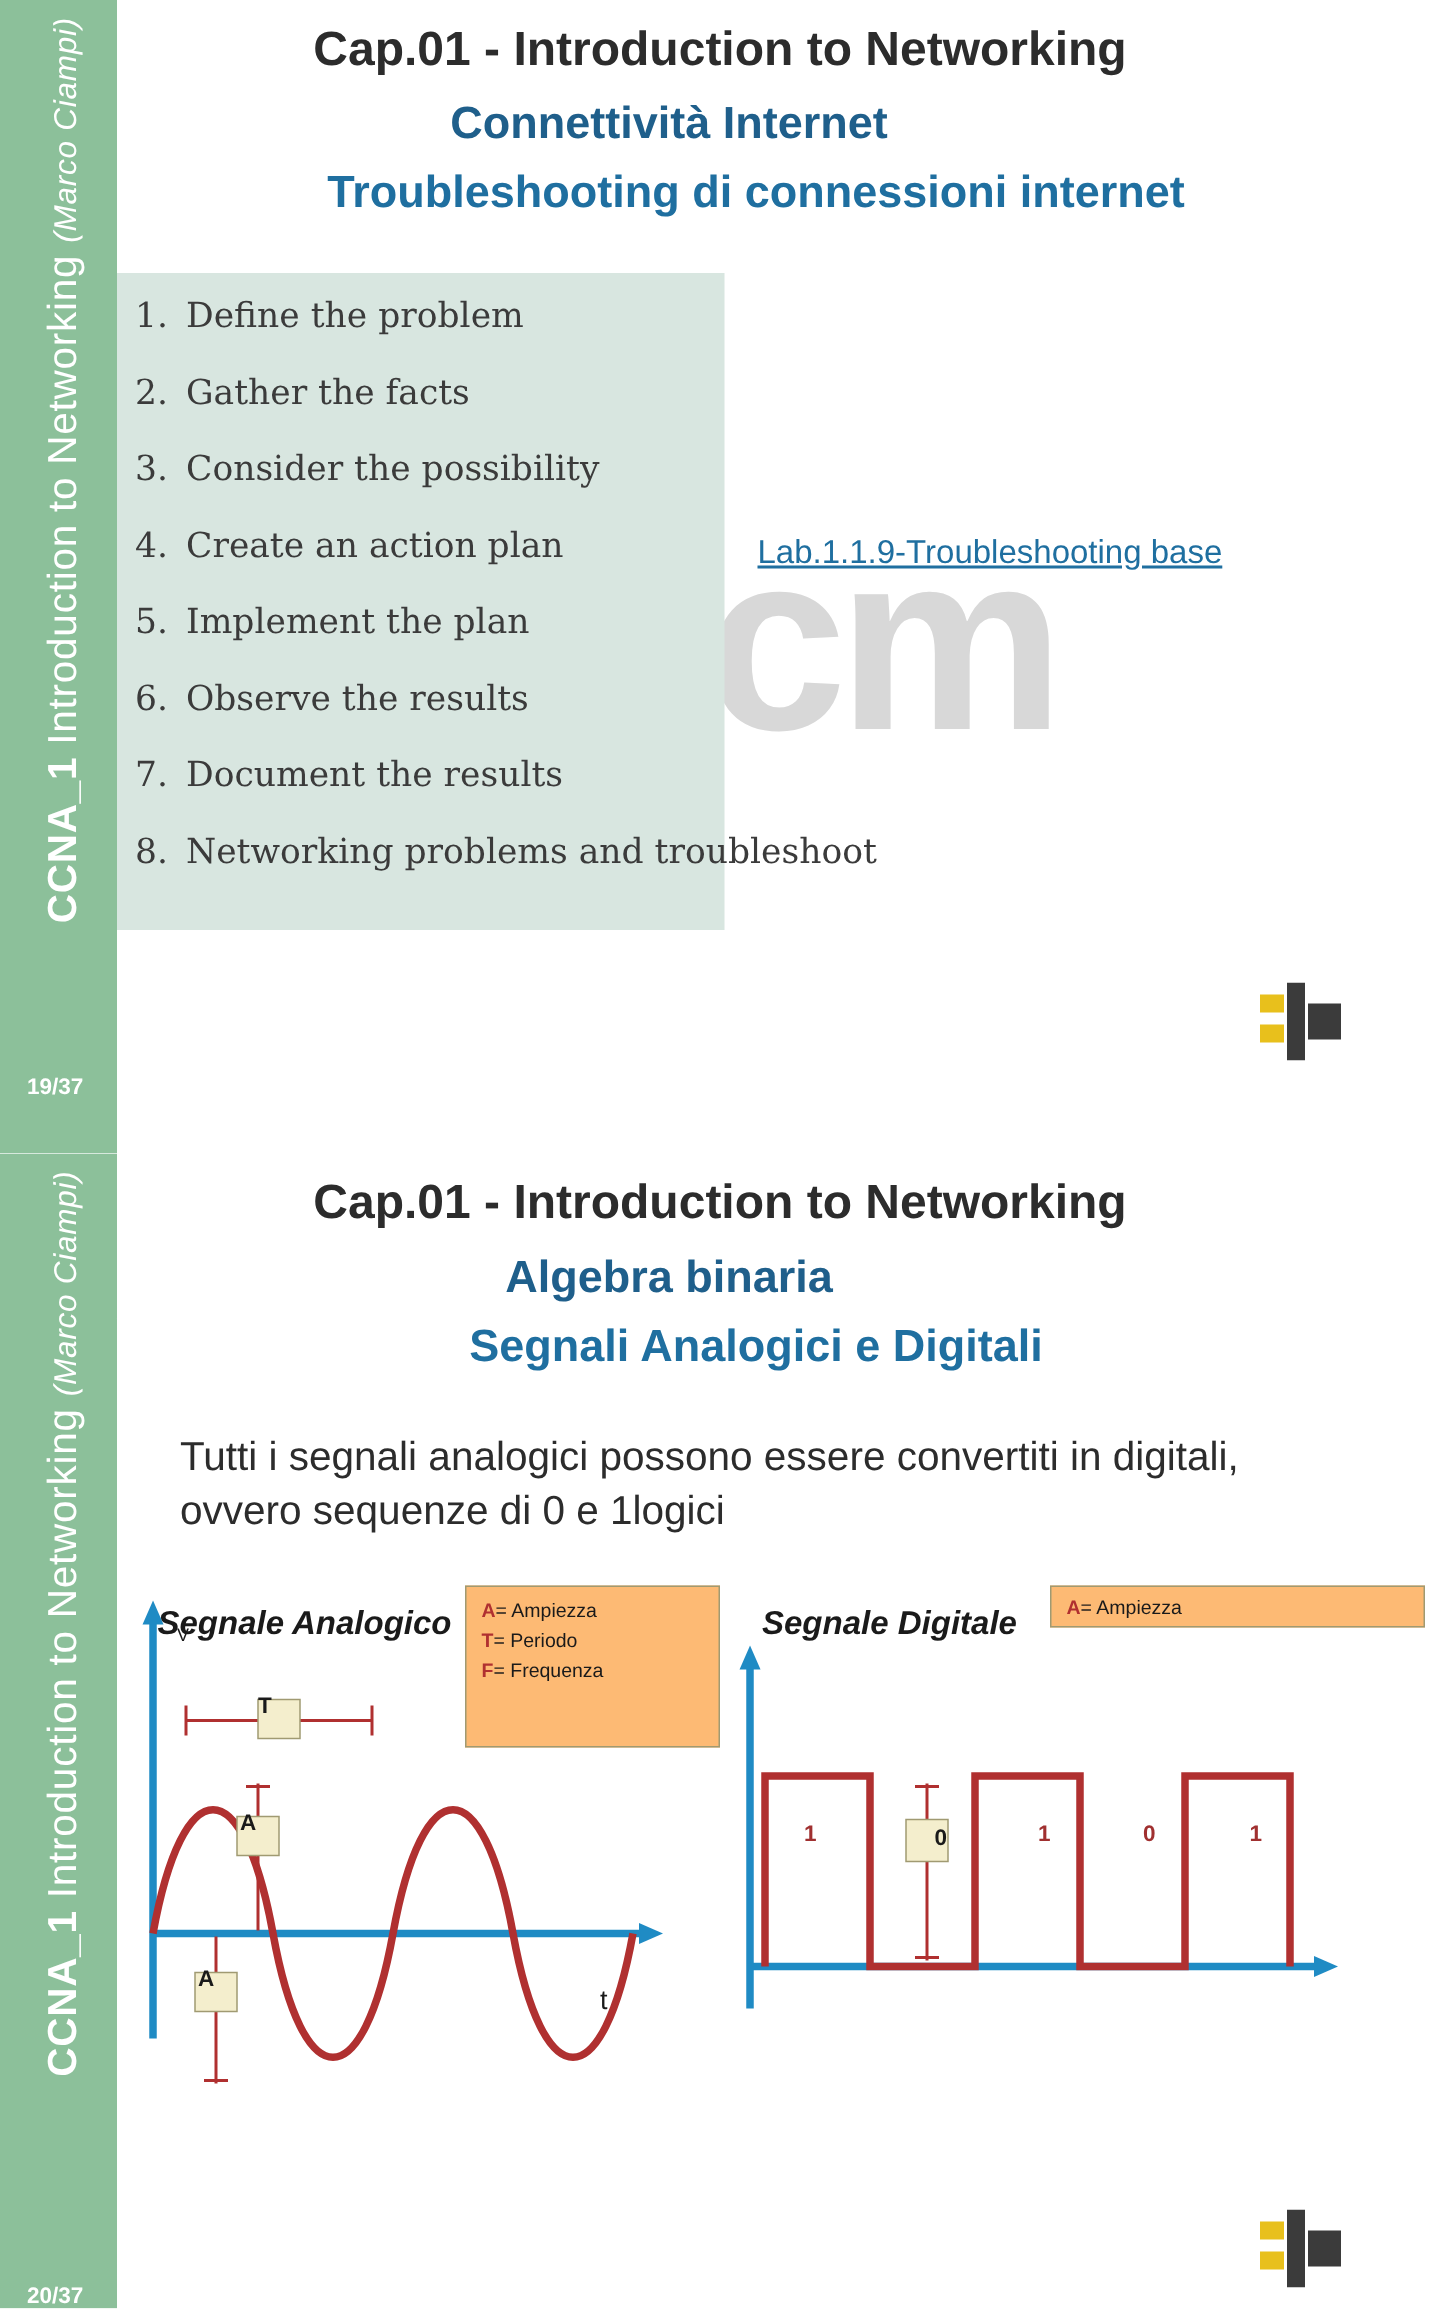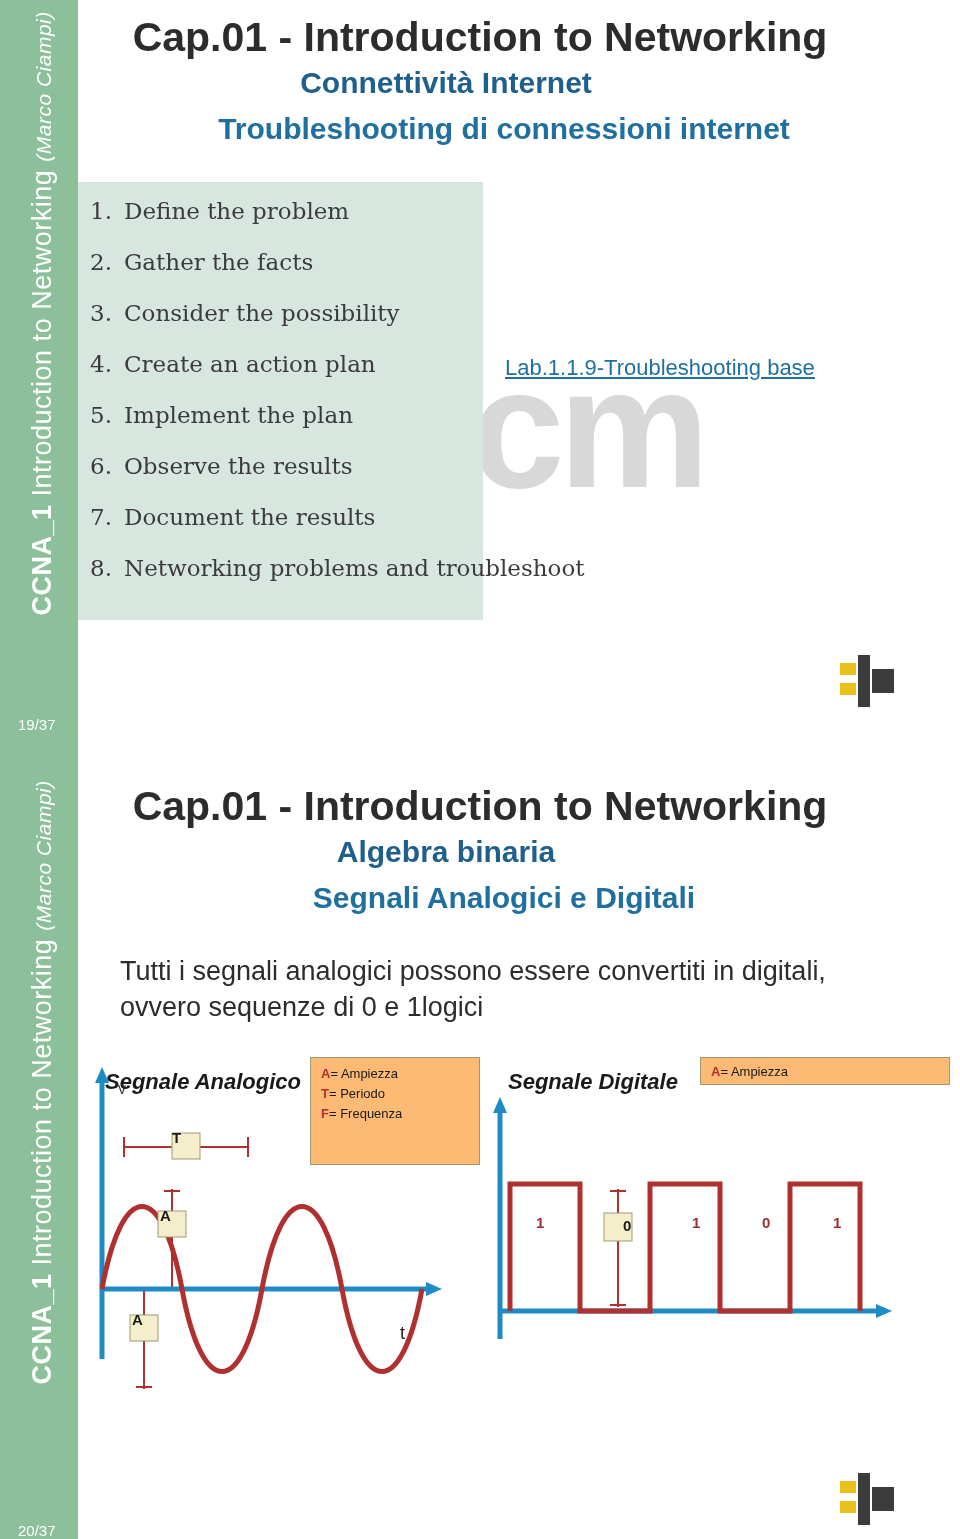--- a/index.html
+++ b/index.html
@@ -39,21 +39,21 @@
     letter-spacing: 0.5px;
   }
   .sidebar-text .bold { font-weight: bold; }
   .sidebar-text .ital { font-style: italic; font-size: 21px; }
   .page-num {
     position: absolute;
     left: 18px;
     bottom: 36px;
     color: #ffffff;
     font-size: 15px;
-    font-weight: normal;
+    font-weight: bold;
   }
   .page.second .page-num { bottom: 0; }
 
   
   .band-top {
     position: absolute;
     left: 78px; top: 0;
     width: 252px; height: 70px;
     background: #ffffff;
     border-bottom-right-radius: 40px;
@@ -72,21 +72,21 @@
     width: 882px; height: 10px;
     background: #ffffff;
   }
 
   
   .title-main {
     position: absolute;
     left: 0; top: 14px;
     width: 960px;
     text-align: center;
-    font-size: 41px;
+    font-size: 32px;
     font-weight: bold;
     color: #2c2c2c;
     z-index: 5;
   }
   .title-sub {
     position: absolute;
     left: 0; top: 66px;
     width: 892px;
     text-align: center;
     font-size: 30px;

